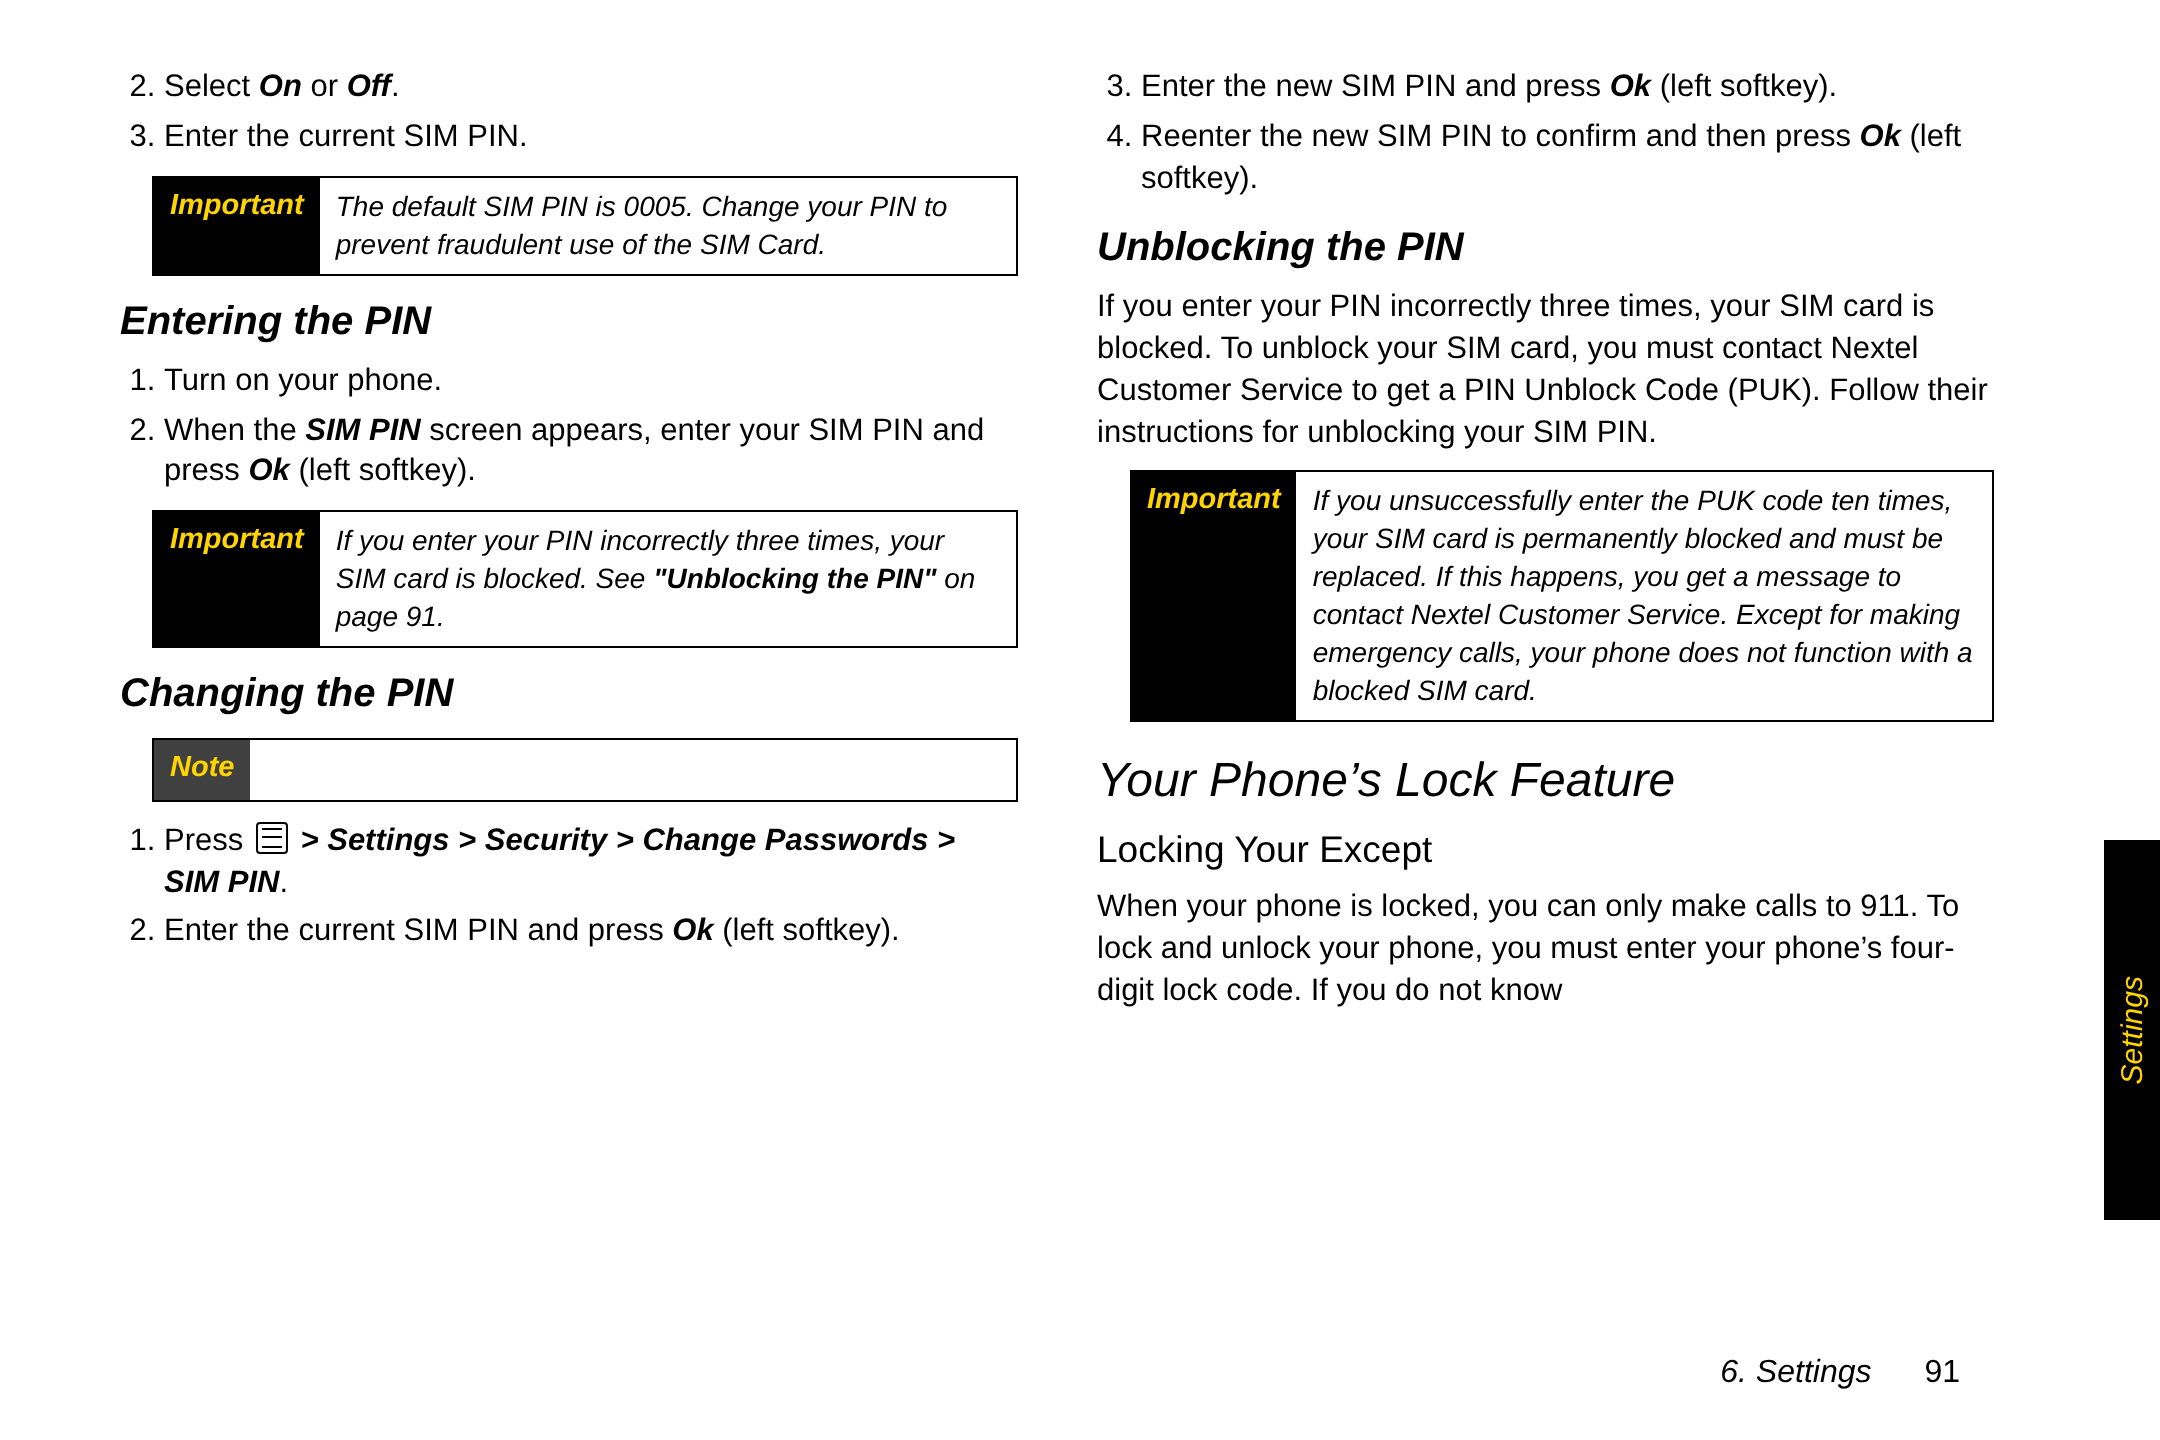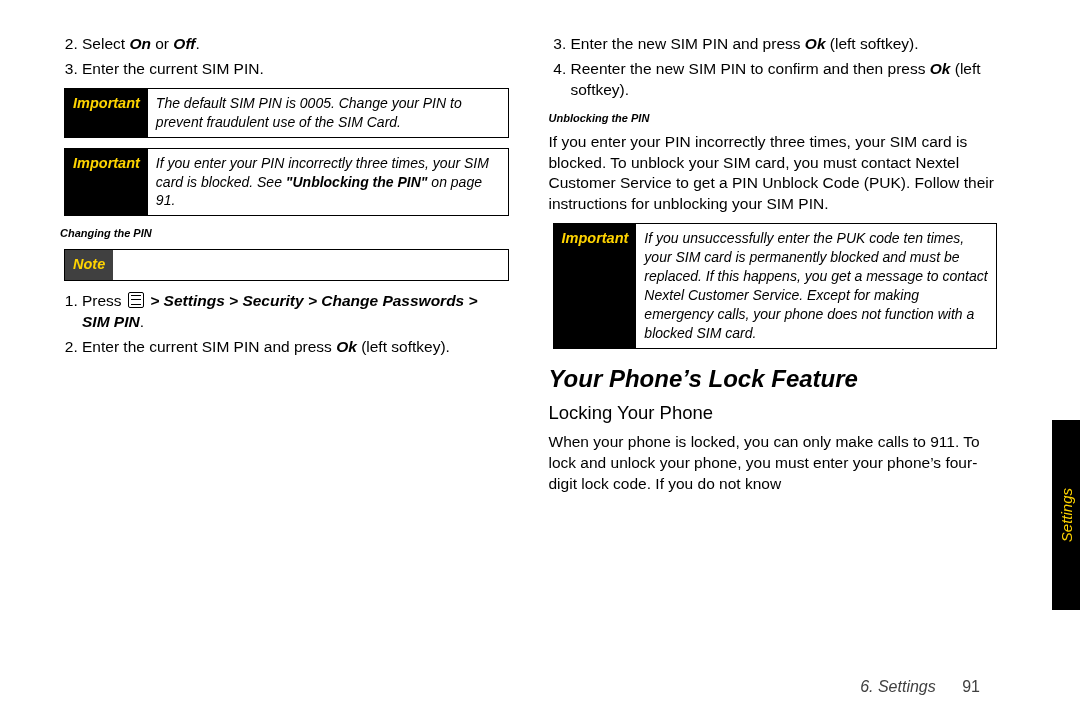--- a/index.html
+++ b/index.html
@@ -30,40 +30,39 @@
     list-style: decimal outside;
     padding-left: 22px;
     margin: 4px 0;
   }
   ol li {
     margin: 4px 0;
   }
   .subhead {
     font-style: italic;
     font-weight: bold;
-    font-size: 11px;
+    font-size: 20px;
     margin: 10px 0 6px 0;
   }
   .h2 {
     font-style: italic;
     font-size: 24px;
     margin: 14px 0 6px 0;
-    font-weight: bold;
   }
   .h3 {
     font-size: 18.5px;
     font-weight: normal;
     margin: 4px 0 6px 0;
   }
   .callout {
     border: 1px solid #000;
     display: flex;
     flex-direction: row;
     align-items: stretch;
-    margin: 8px 0 10px 4px;
+    margin: 8px 0 10px 16px;
   }
   .callout .label {
     background: #000;
     color: #ffd400;
     font-style: italic;
     font-weight: bold;
     padding: 5px 8px;
     font-size: 14.5px;
     display: flex;
     align-items: flex-start;
@@ -125,21 +124,21 @@
     writing-mode: vertical-rl;
     transform: rotate(180deg);
     font-size: 15px;
   }
   .footer {
     position: absolute;
     right: 100px;
     bottom: 24px;
     font-size: 16px;
     font-style: italic;
-    color: #404040;
+    color: #000000;
   }
   .footer .pn {
     font-style: normal;
     margin-left: 22px;
   }
 </style>
 </head>
 <body>
 
 <div class="page">
@@ -152,21 +151,28 @@
       </li>
       <li>Enter the current SIM PIN.</li>
     </ol>
 
     <div class="callout">
       <div class="label">Important</div>
       <div class="body">The default SIM PIN is 0005. Change your PIN to prevent fraudulent use of the SIM Card.</div>
     </div>
 
 
-
+    <div class="subhead">Entering the PIN</div>
+
+    <ol>
+      <li>Turn on your phone.</li>
+      <li>
+        <span>When the </span><b><i><span>SIM PIN</span></i></b><span> screen appears, enter your SIM PIN and press </span><b><i><span>Ok</span></i></b><span> (left softkey).</span>
+      </li>
+    </ol>
 
     <div class="callout">
       <div class="label">Important</div>
       <div class="body">
         <span>If you enter your PIN incorrectly three times, your SIM card is blocked. See </span><b><span>"Unblocking the PIN"</span></b><span> on page 91.</span>
       </div>
     </div>
 
     <div class="subhead">Changing the PIN</div>
 
@@ -199,21 +205,21 @@
     <div class="subhead">Unblocking the PIN</div>
 
     <div class="p">If you enter your PIN incorrectly three times, your SIM card is blocked. To unblock your SIM card, you must contact Nextel Customer Service to get a PIN Unblock Code (PUK). Follow their instructions for unblocking your SIM PIN.</div>
 
     <div class="callout">
       <div class="label">Important</div>
       <div class="body">If you unsuccessfully enter the PUK code ten times, your SIM card is permanently blocked and must be replaced. If this happens, you get a message to contact Nextel Customer Service. Except for making emergency calls, your phone does not function with a blocked SIM card.</div>
     </div>
 
     <div class="h2">Your Phone’s Lock Feature</div>
-    <div class="h3">Locking Your Phone</div>
+    <div class="h3">Locking Your Except</div>
 
     <div class="p">When your phone is locked, you can only make calls to 911. To lock and unlock your phone, you must enter your phone’s four-digit lock code. If you do not know</div>
 
   </div>
 </div>
 
 <div class="sidetab">
   <span>Settings</span>
 </div>
 

